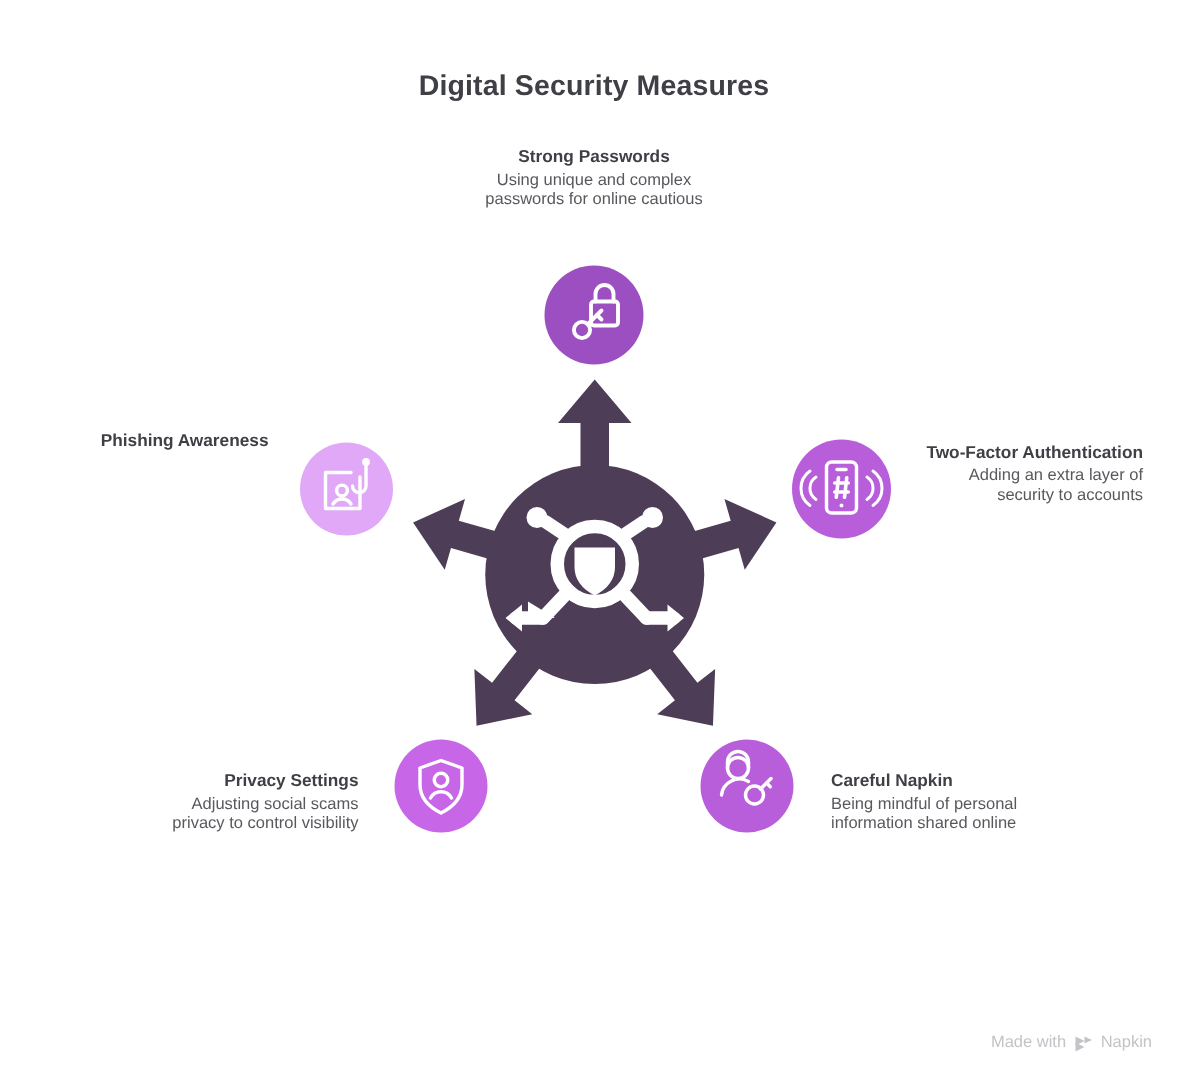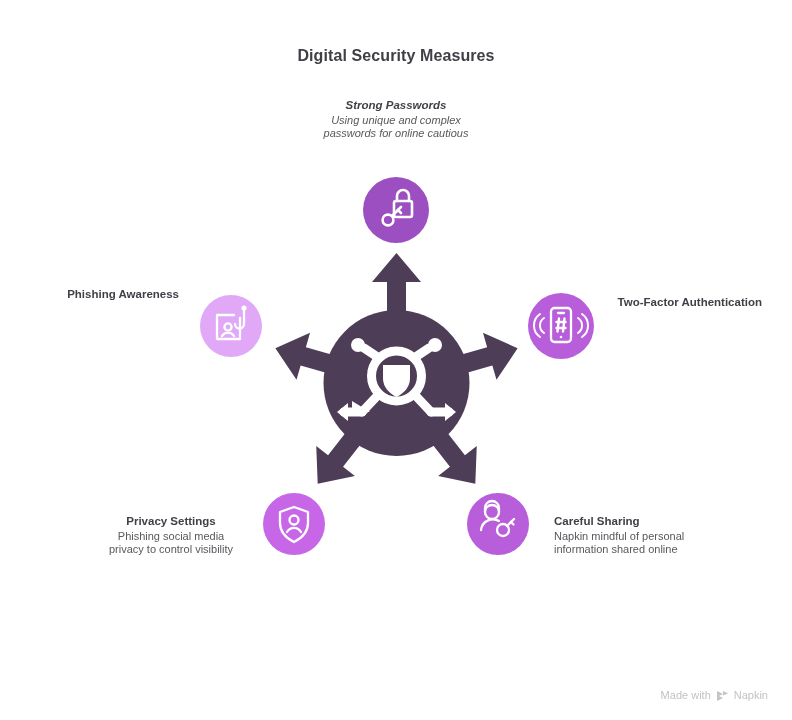--- a/index.html
+++ b/index.html
@@ -20,21 +20,21 @@
     inset: 0;
     width: 792px;
     height: 720px;
   }
   .title {
     position: absolute;
     top: 47px;
     left: 0;
     width: 792px;
     text-align: center;
-    font-size: 16px;
+    font-size: 19px;
     font-weight: bold;
     color: #3f3f46;
     letter-spacing: 0.1px;
   }
   .diagram-svg {
     position: absolute;
     top: 0;
     left: 0;
   }
   .node-label {
@@ -46,24 +46,24 @@
     font-weight: bold;
     color: #3f3f46;
     display: block;
     margin-bottom: 1px;
   }
   .node-desc {
     font-size: 11px;
     color: #58585e;
     display: block;
   }
-  .lbl-top    { top: 99px;  left: 311px; width: 170px; text-align: center; font-style: italic; }
+  .lbl-top    { top: 99px;  left: 311px; width: 170px; text-align: center; }
   .lbl-left   { top: 288px; left: 39px;  width: 140px; text-align: right; }
   .lbl-right  { top: 296px; left: 612px; width: 150px; text-align: right; }
-  .lbl-bleft  { top: 515px; left: 103px; width: 136px; text-align: center; }
+  .lbl-bleft  { top: 515px; left: 103px; width: 136px; text-align: right; }
   .lbl-bright { top: 515px; left: 554px; width: 150px; text-align: left; }
 
   .footer {
     position: absolute;
     right: 24px;
     bottom: 19px;
     display: flex;
     align-items: center;
     gap: 5px;
     font-size: 11px;
@@ -183,30 +183,31 @@
     </g>
   </svg>
 
   <div class="node-label lbl-top">
     <span class="node-title">Strong Passwords</span>
     <span class="node-desc">Using unique and complex passwords for online cautious</span>
   </div>
 
   <div class="node-label lbl-right">
     <span class="node-title">Two-Factor Authentication</span>
+    <span class="node-desc">Adding an extra layer of security to accounts</span>
   </div>
 
   <div class="node-label lbl-bright">
-    <span class="node-title">Careful Sharing</span>
-    <span class="node-desc">Napkin mindful of personal information shared online</span>
+    <span class="node-title">Careful Napkin</span>
+    <span class="node-desc">Being mindful of personal information shared online</span>
   </div>
 
   <div class="node-label lbl-bleft">
     <span class="node-title">Privacy Settings</span>
-    <span class="node-desc">Phishing social media privacy to control visibility</span>
+    <span class="node-desc">Adjusting social scams privacy to control visibility</span>
   </div>
 
   <div class="node-label lbl-left">
     <span class="node-title">Phishing Awareness</span>
   </div>
 
   <div class="footer">
     <span>Made with</span>
     <span>
       <svg width="13" height="11" viewBox="0 0 13 11">

